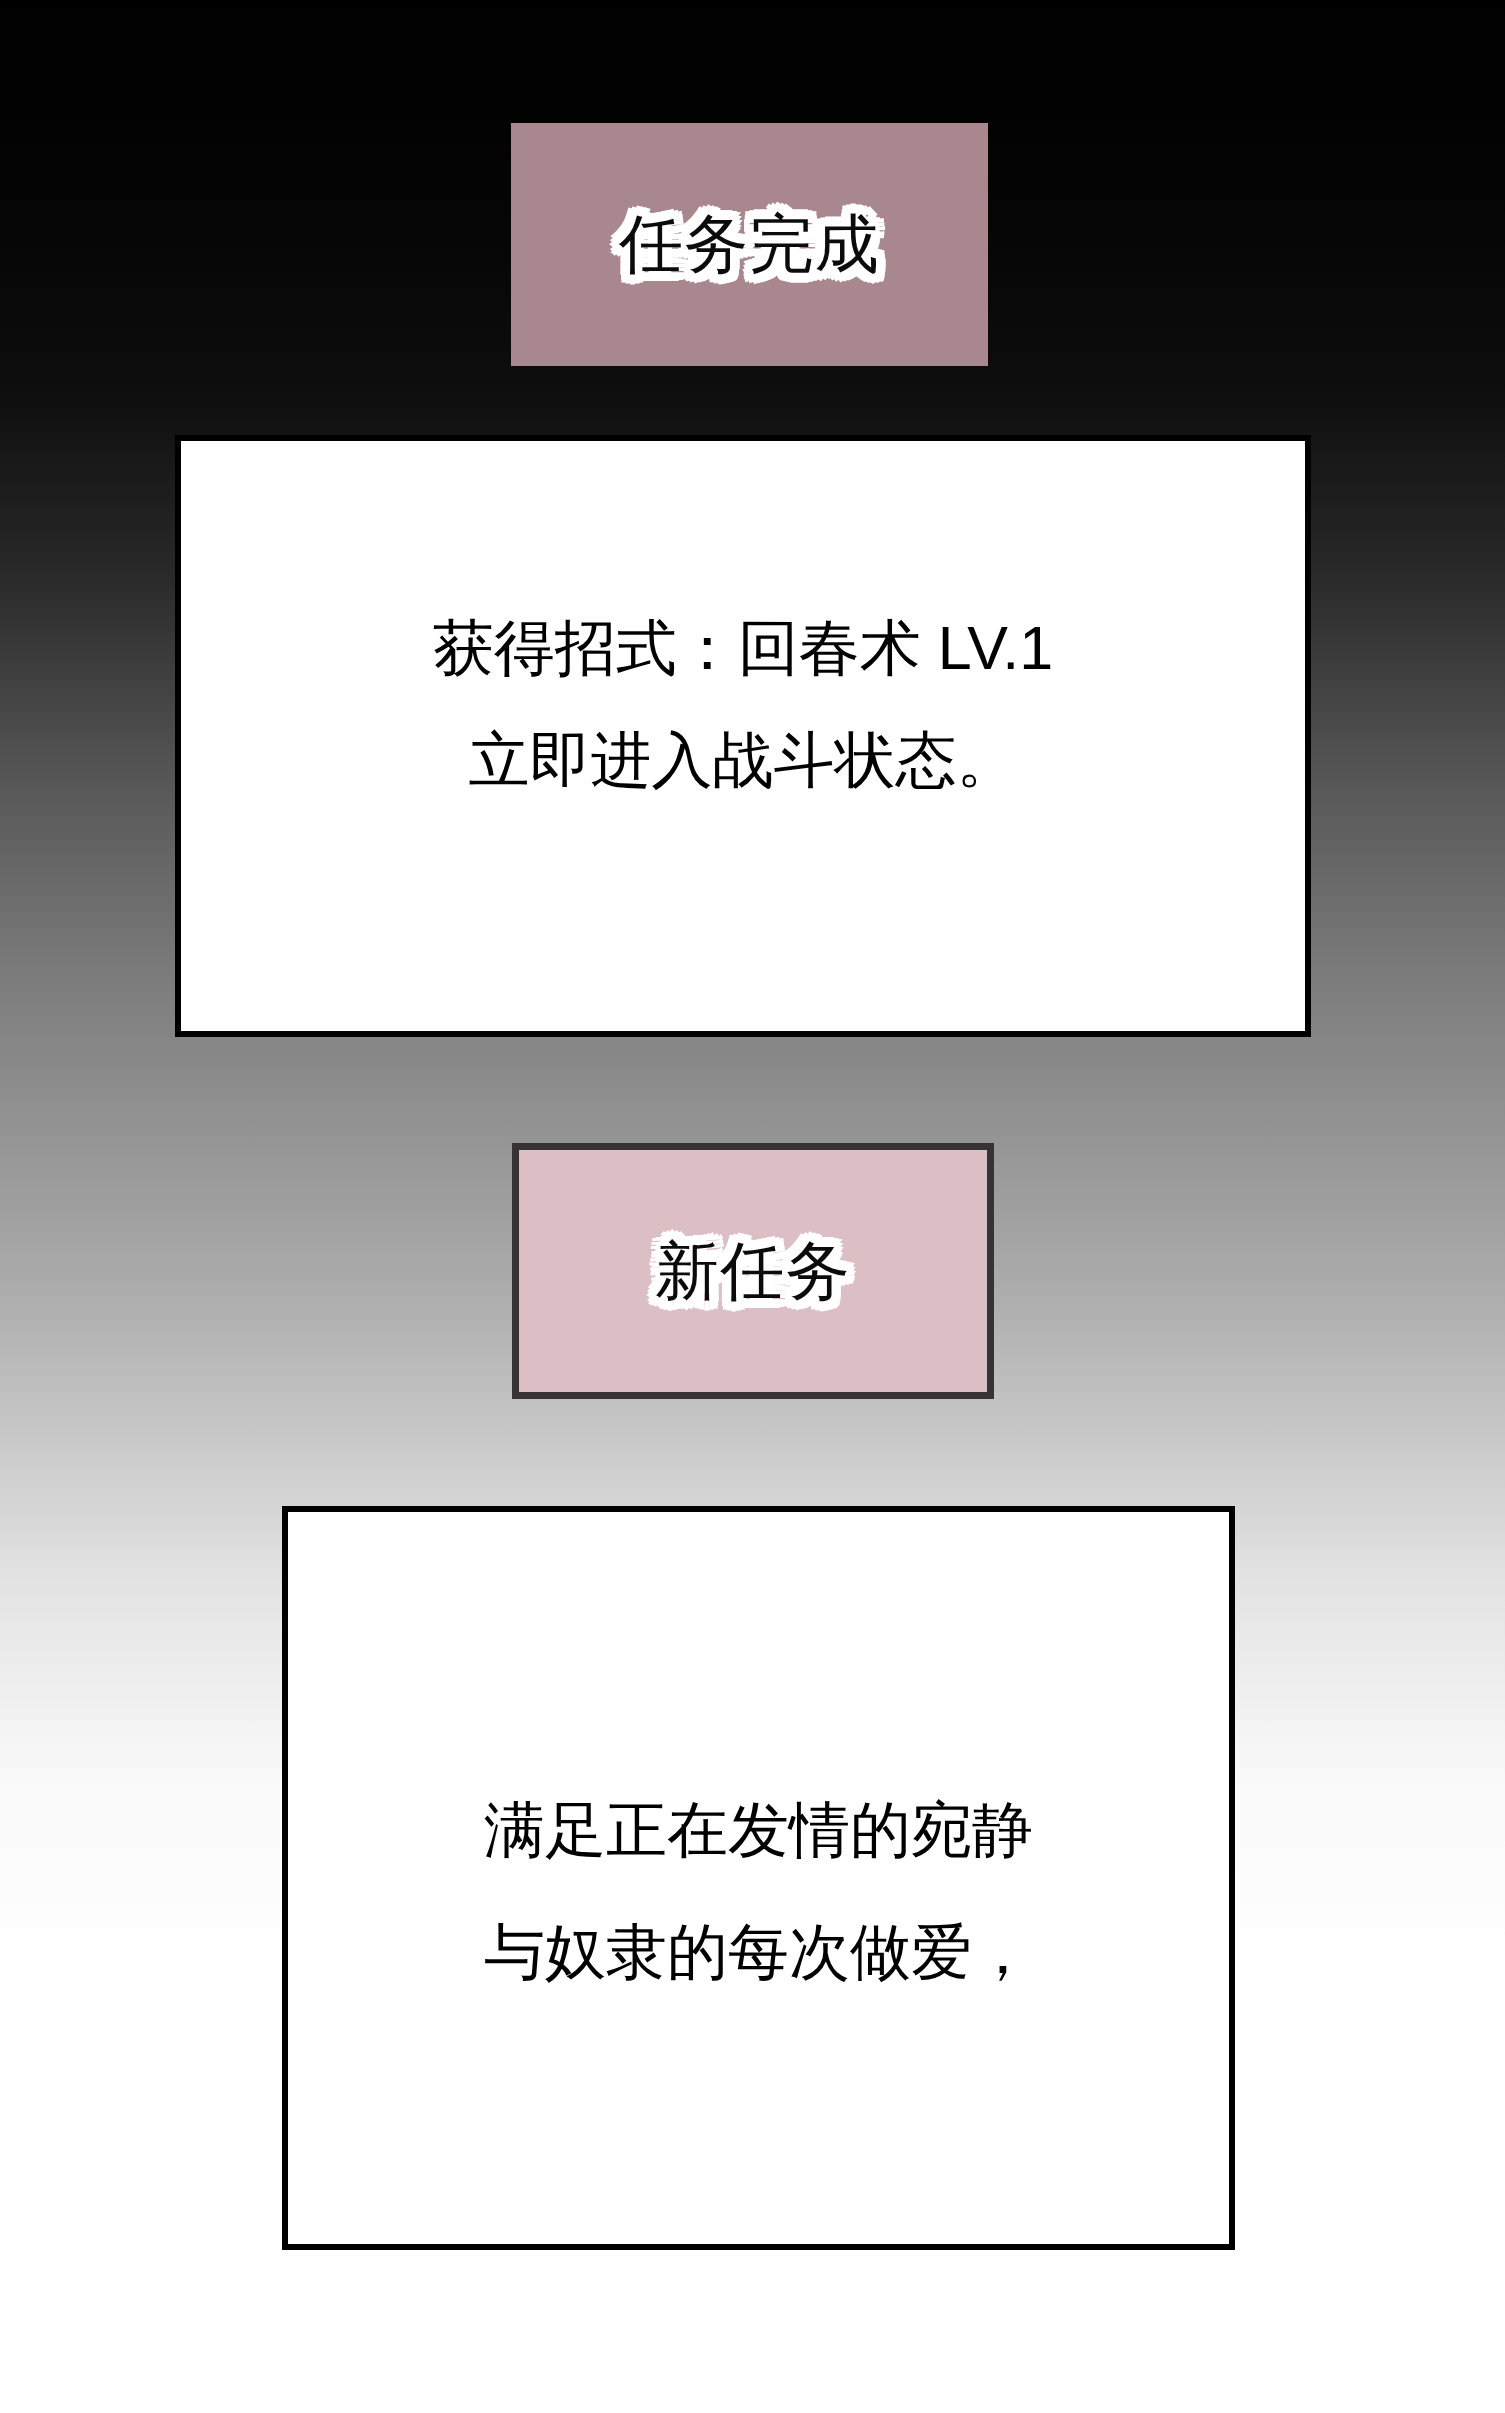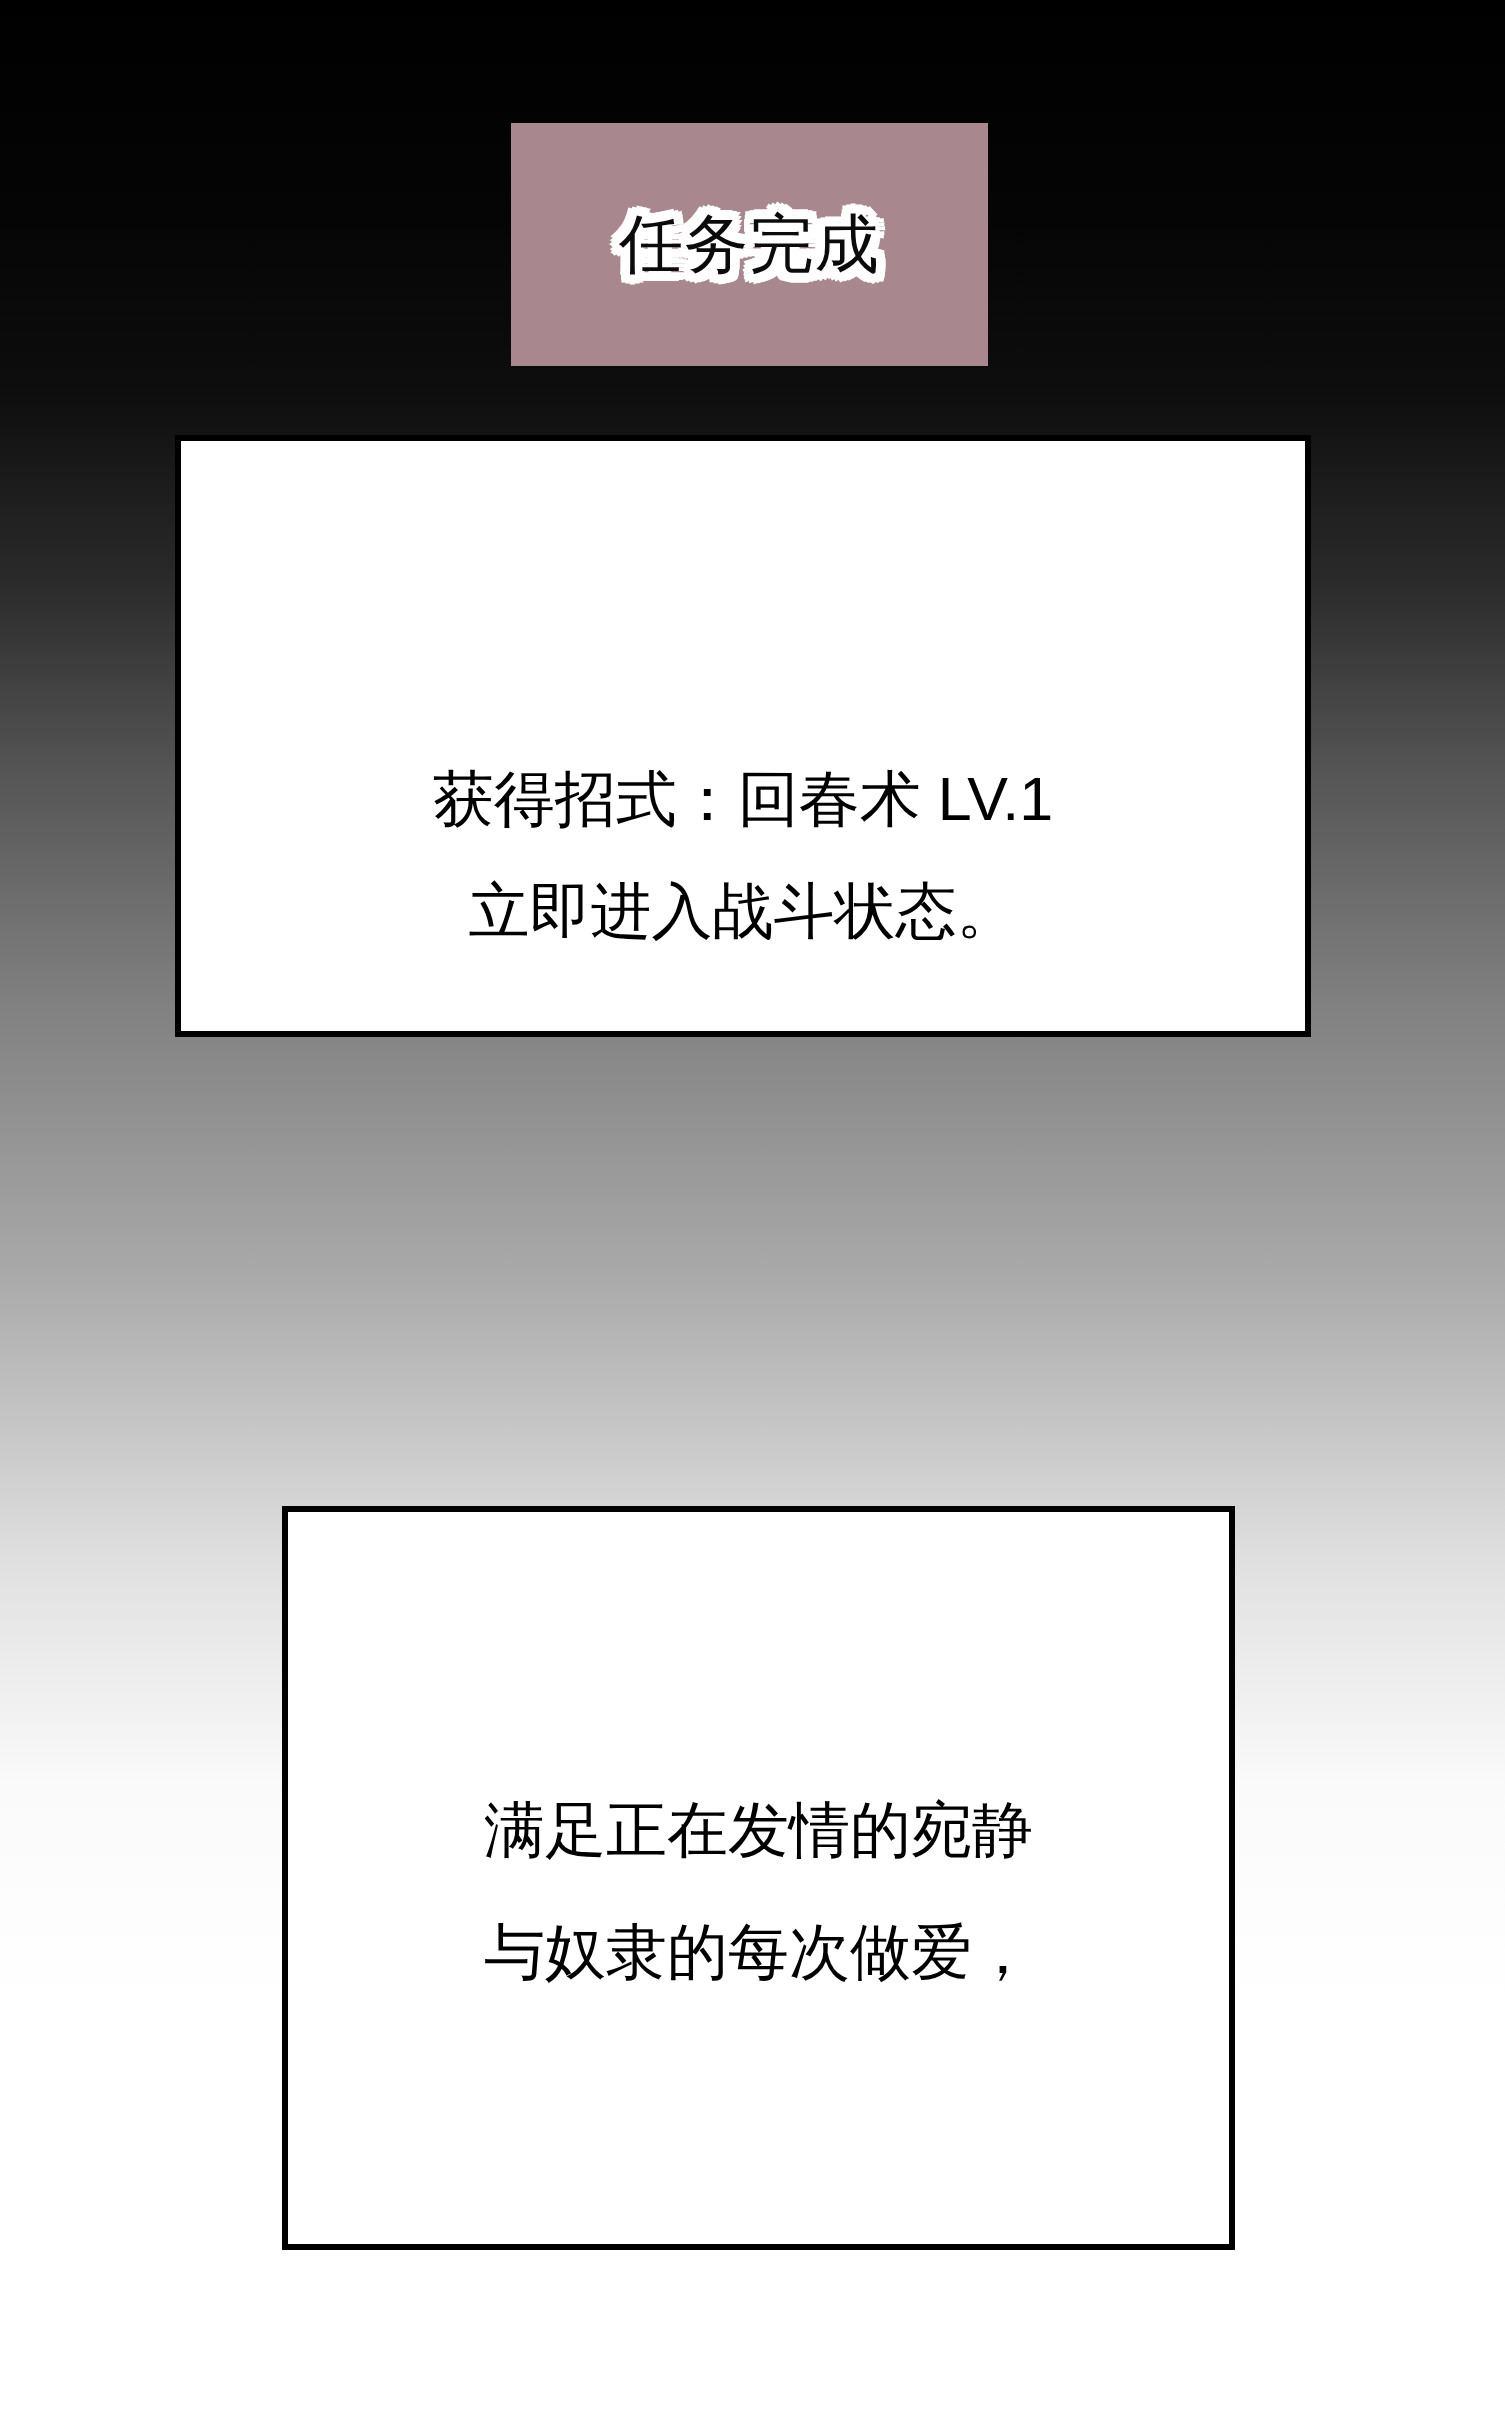--- a/index.html
+++ b/index.html
@@ -58,21 +58,20 @@
     border: 6.4px solid #000000;
     display: flex;
     flex-direction: column;
     align-items: center;
     justify-content: center;
   }
   .panel-reward {
     left: 175px; top: 435px;
     width: 1136px; height: 602px;
     padding-bottom: 64px;
-    justify-content: flex-end;
   }
   .panel-mission {
     left: 282px; top: 1506px;
     width: 953px; height: 744px;
     padding-top: 26px;
   }
   .panel-line {
     color: #000000;
     font-size: 61px;
     font-weight: 500;
@@ -89,20 +88,23 @@
 
   <div class="banner banner-complete" style="background-color: rgb(168, 136, 142);">
     <span class="banner-text">任务完成</span>
   </div>
 
   <div class="panel panel-reward" style="background-color: rgb(255, 255, 255); border-color: rgb(0, 0, 0);">
     <div class="panel-line">获得招式：回春术 LV.1</div>
     <div class="panel-line">立即进入战斗状态。</div>
   </div>
 
+  <div class="banner banner-new" style="background-color: rgb(220, 191, 197); border-color: rgb(55, 51, 52);">
+    <span class="banner-text">新任务</span>
+  </div>
 
   <div class="panel panel-mission" style="background-color: rgb(255, 255, 255); border-color: rgb(0, 0, 0);">
     <div class="panel-line">满足正在发情的宛静</div>
     <div class="panel-line">与奴隶的每次做爱，</div>
   </div>
 
 </div>
 
 
 </body></html>

